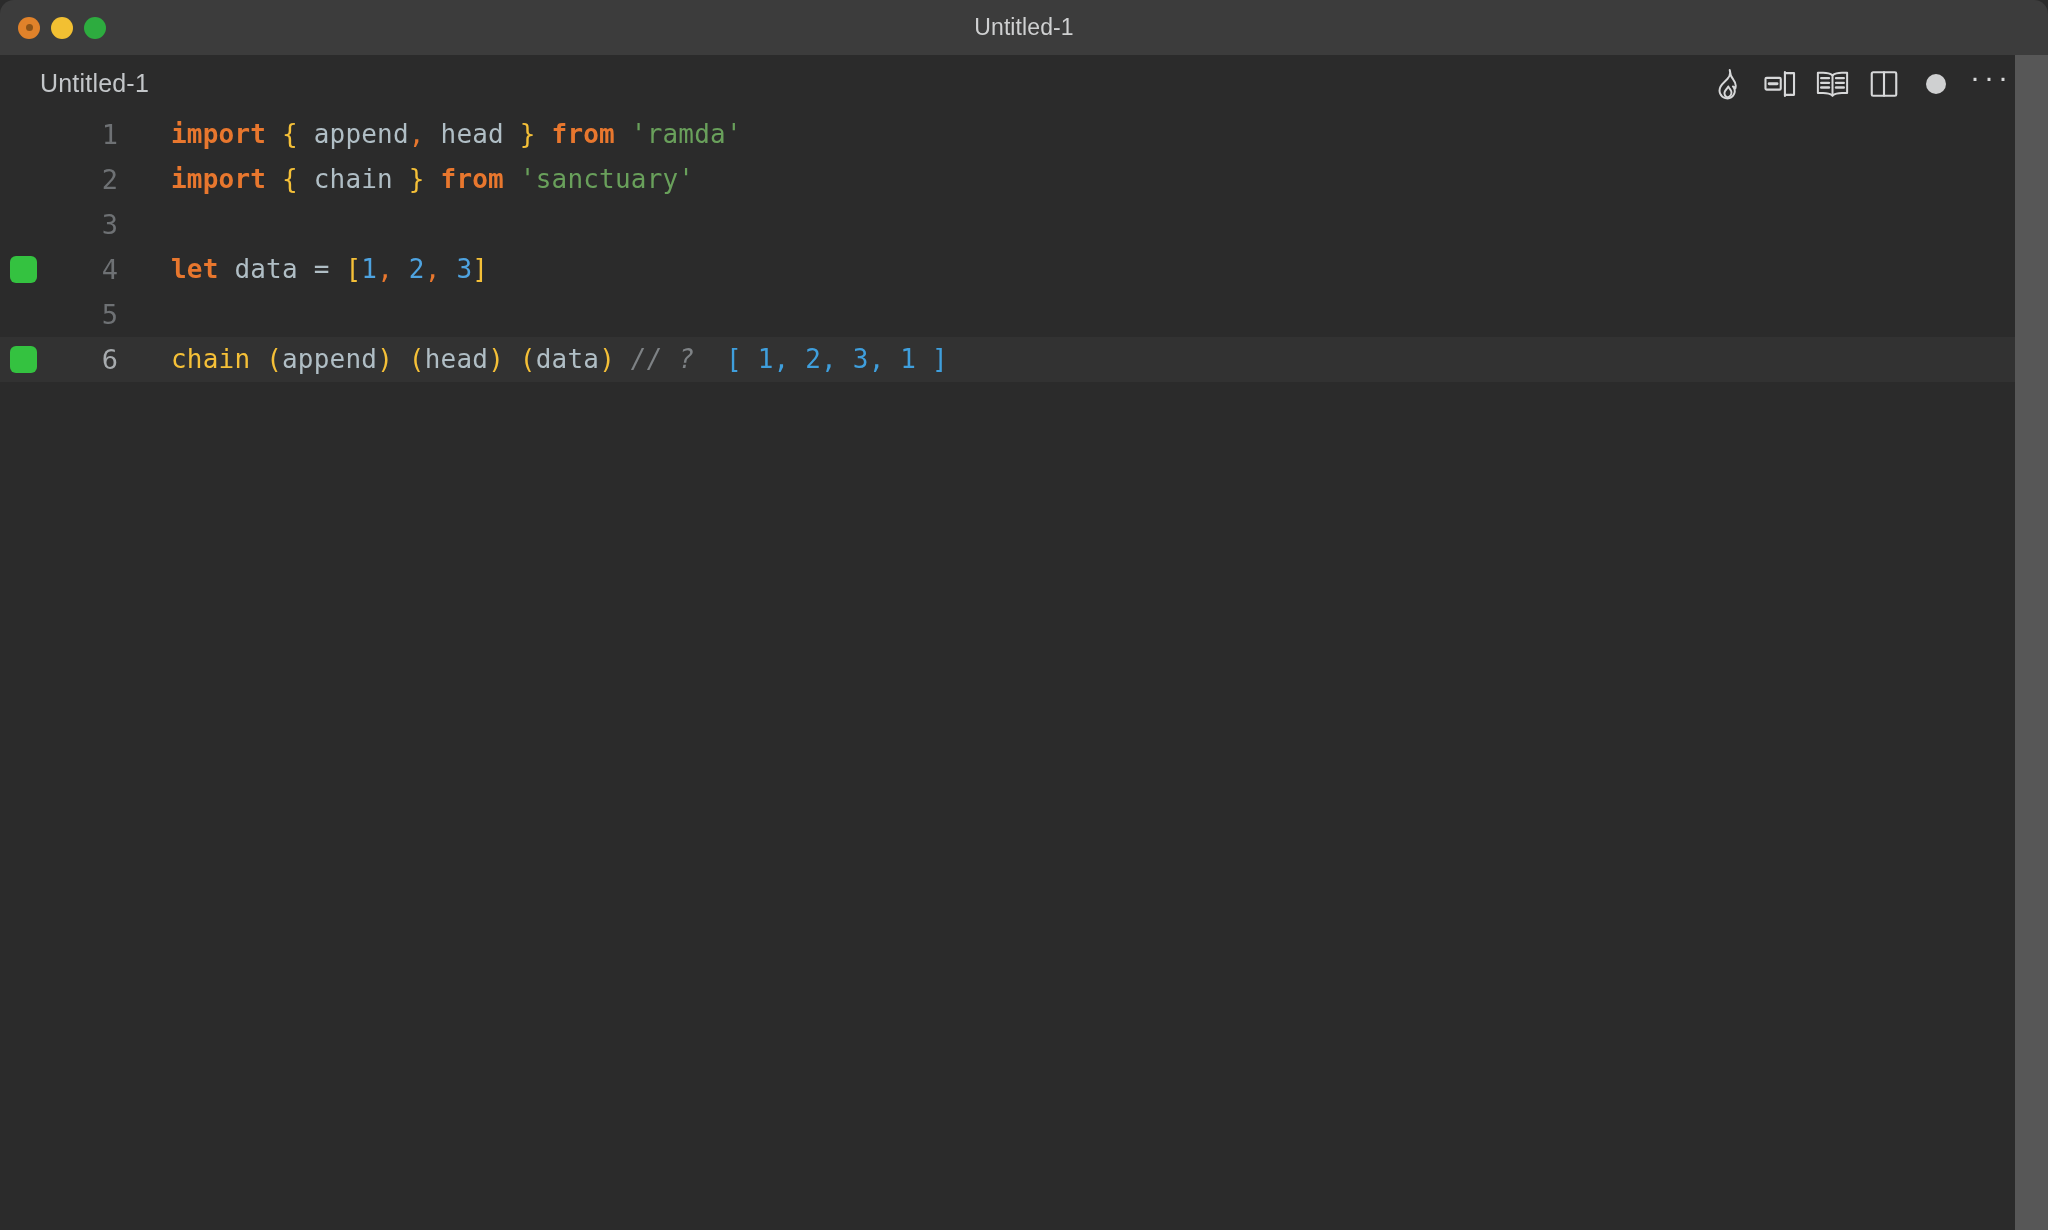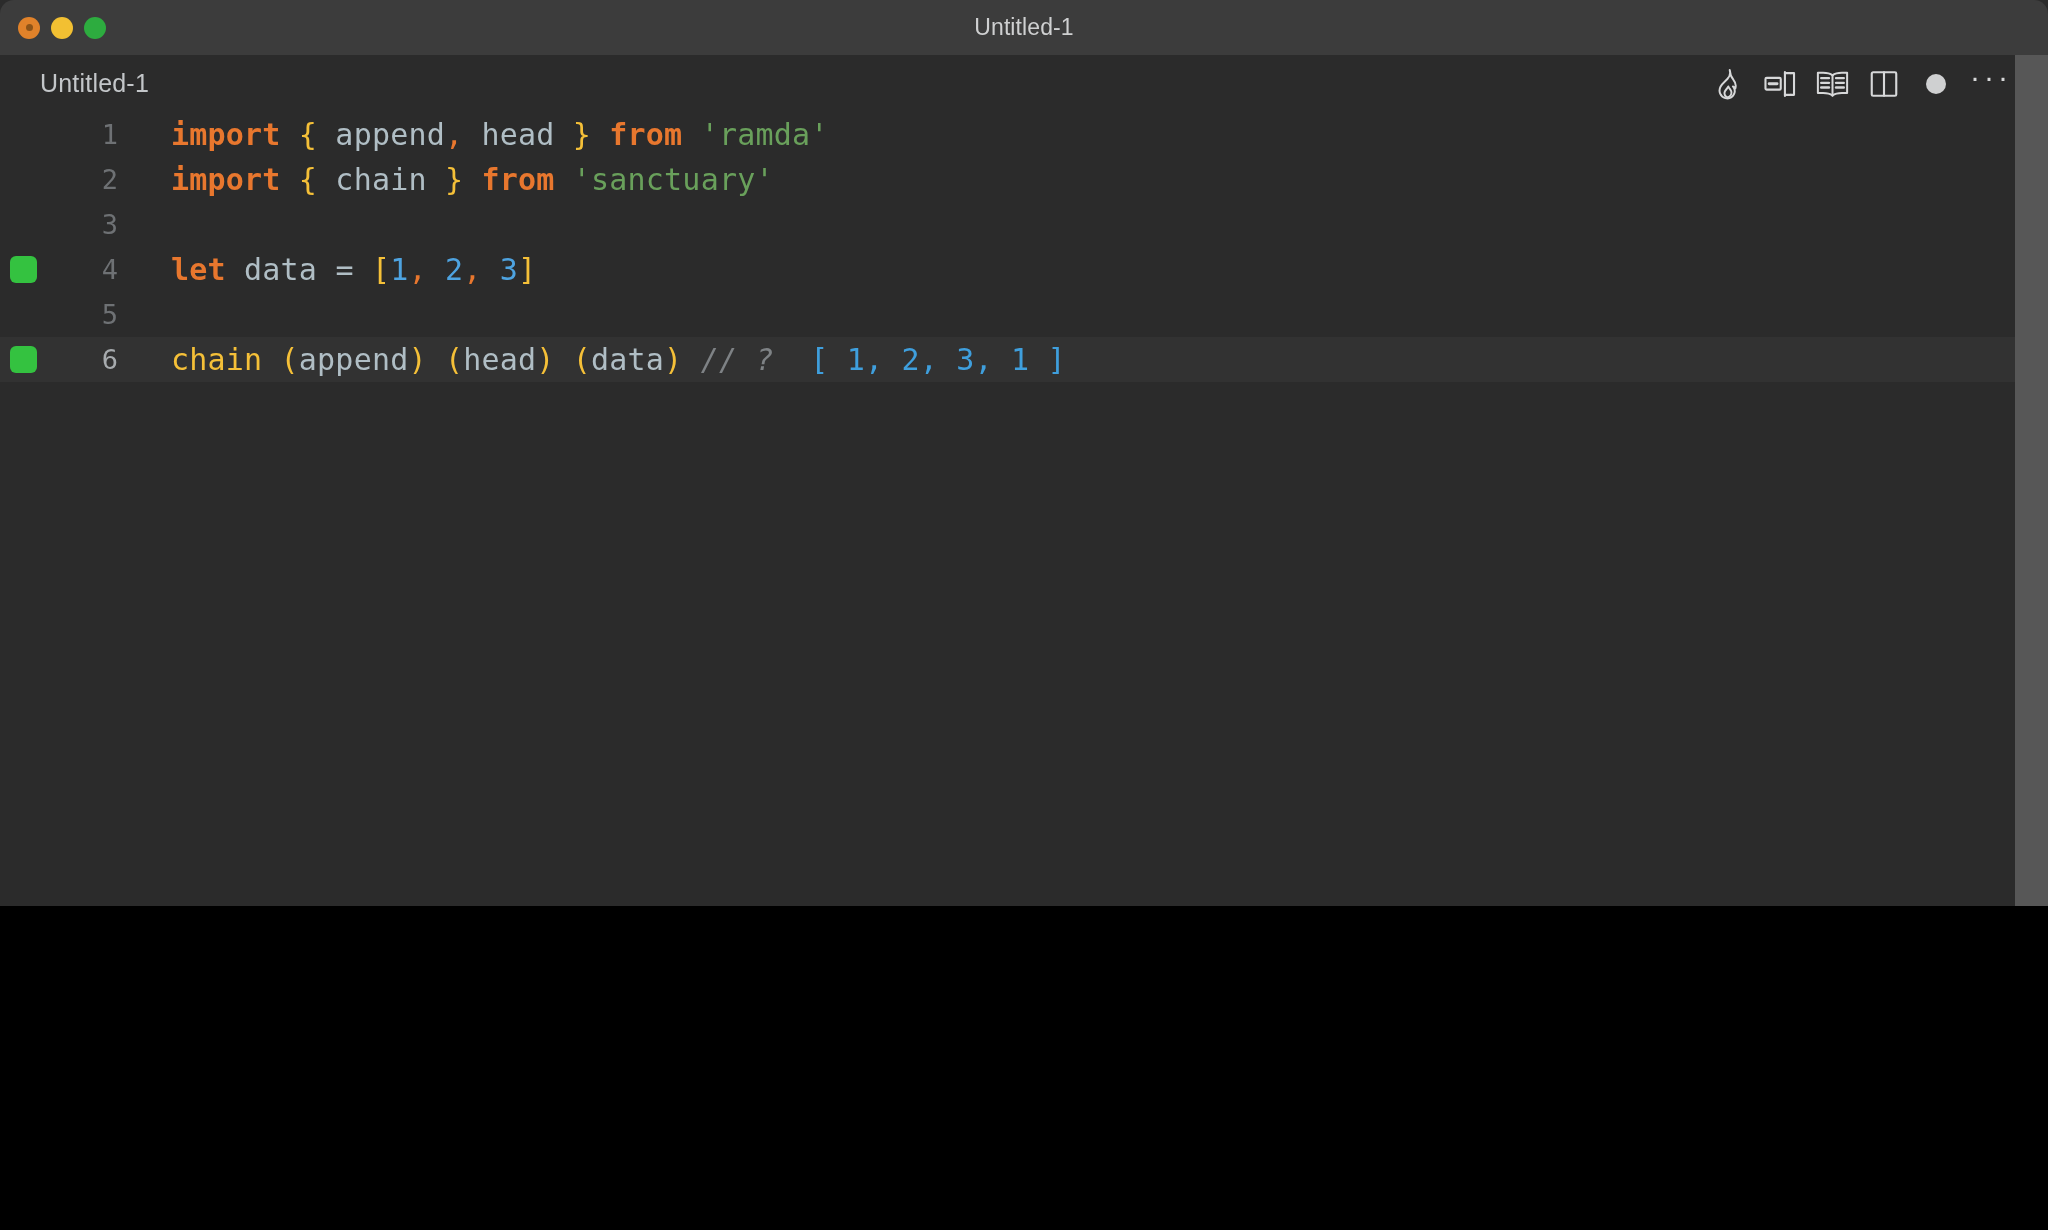--- a/index.html
+++ b/index.html
@@ -8,21 +8,21 @@
     width: 2048px;
     height: 1230px;
     background: #000000;
     overflow: hidden;
     font-family: "Liberation Sans", sans-serif;
   }
 
   #app {
     position: relative;
     width: 2048px;
-    height: 906px;
+    height: 1230px;
     background: #2b2b2b;
     overflow: hidden;
   }
 
   
   .titlebar {
     position: relative;
     height: 55px;
     background: #3c3c3c;
     border-top-left-radius: 14px;
@@ -150,21 +150,21 @@
     text-align: right;
     padding-right: 0px;
     color: #6e7174;
     font-size: 27px;
     font-family: "DejaVu Sans Mono", monospace;
     letter-spacing: 0px;
   }
   .code-line.active .lineno { color: #a7abae; }
   .code-text {
     padding-left: 53px;
-    font-size: 30px;
+    font-size: 26px;
     line-height: 45px;
     letter-spacing: 0.2px;
     font-family: "DejaVu Sans Mono", monospace;
     white-space: pre;
   }
 
   
   .t-kw      { color: #e8772e; font-weight: bold; }
   .t-brace   { color: #f5c038; }
   .t-ident   { color: #b0bec5; }

